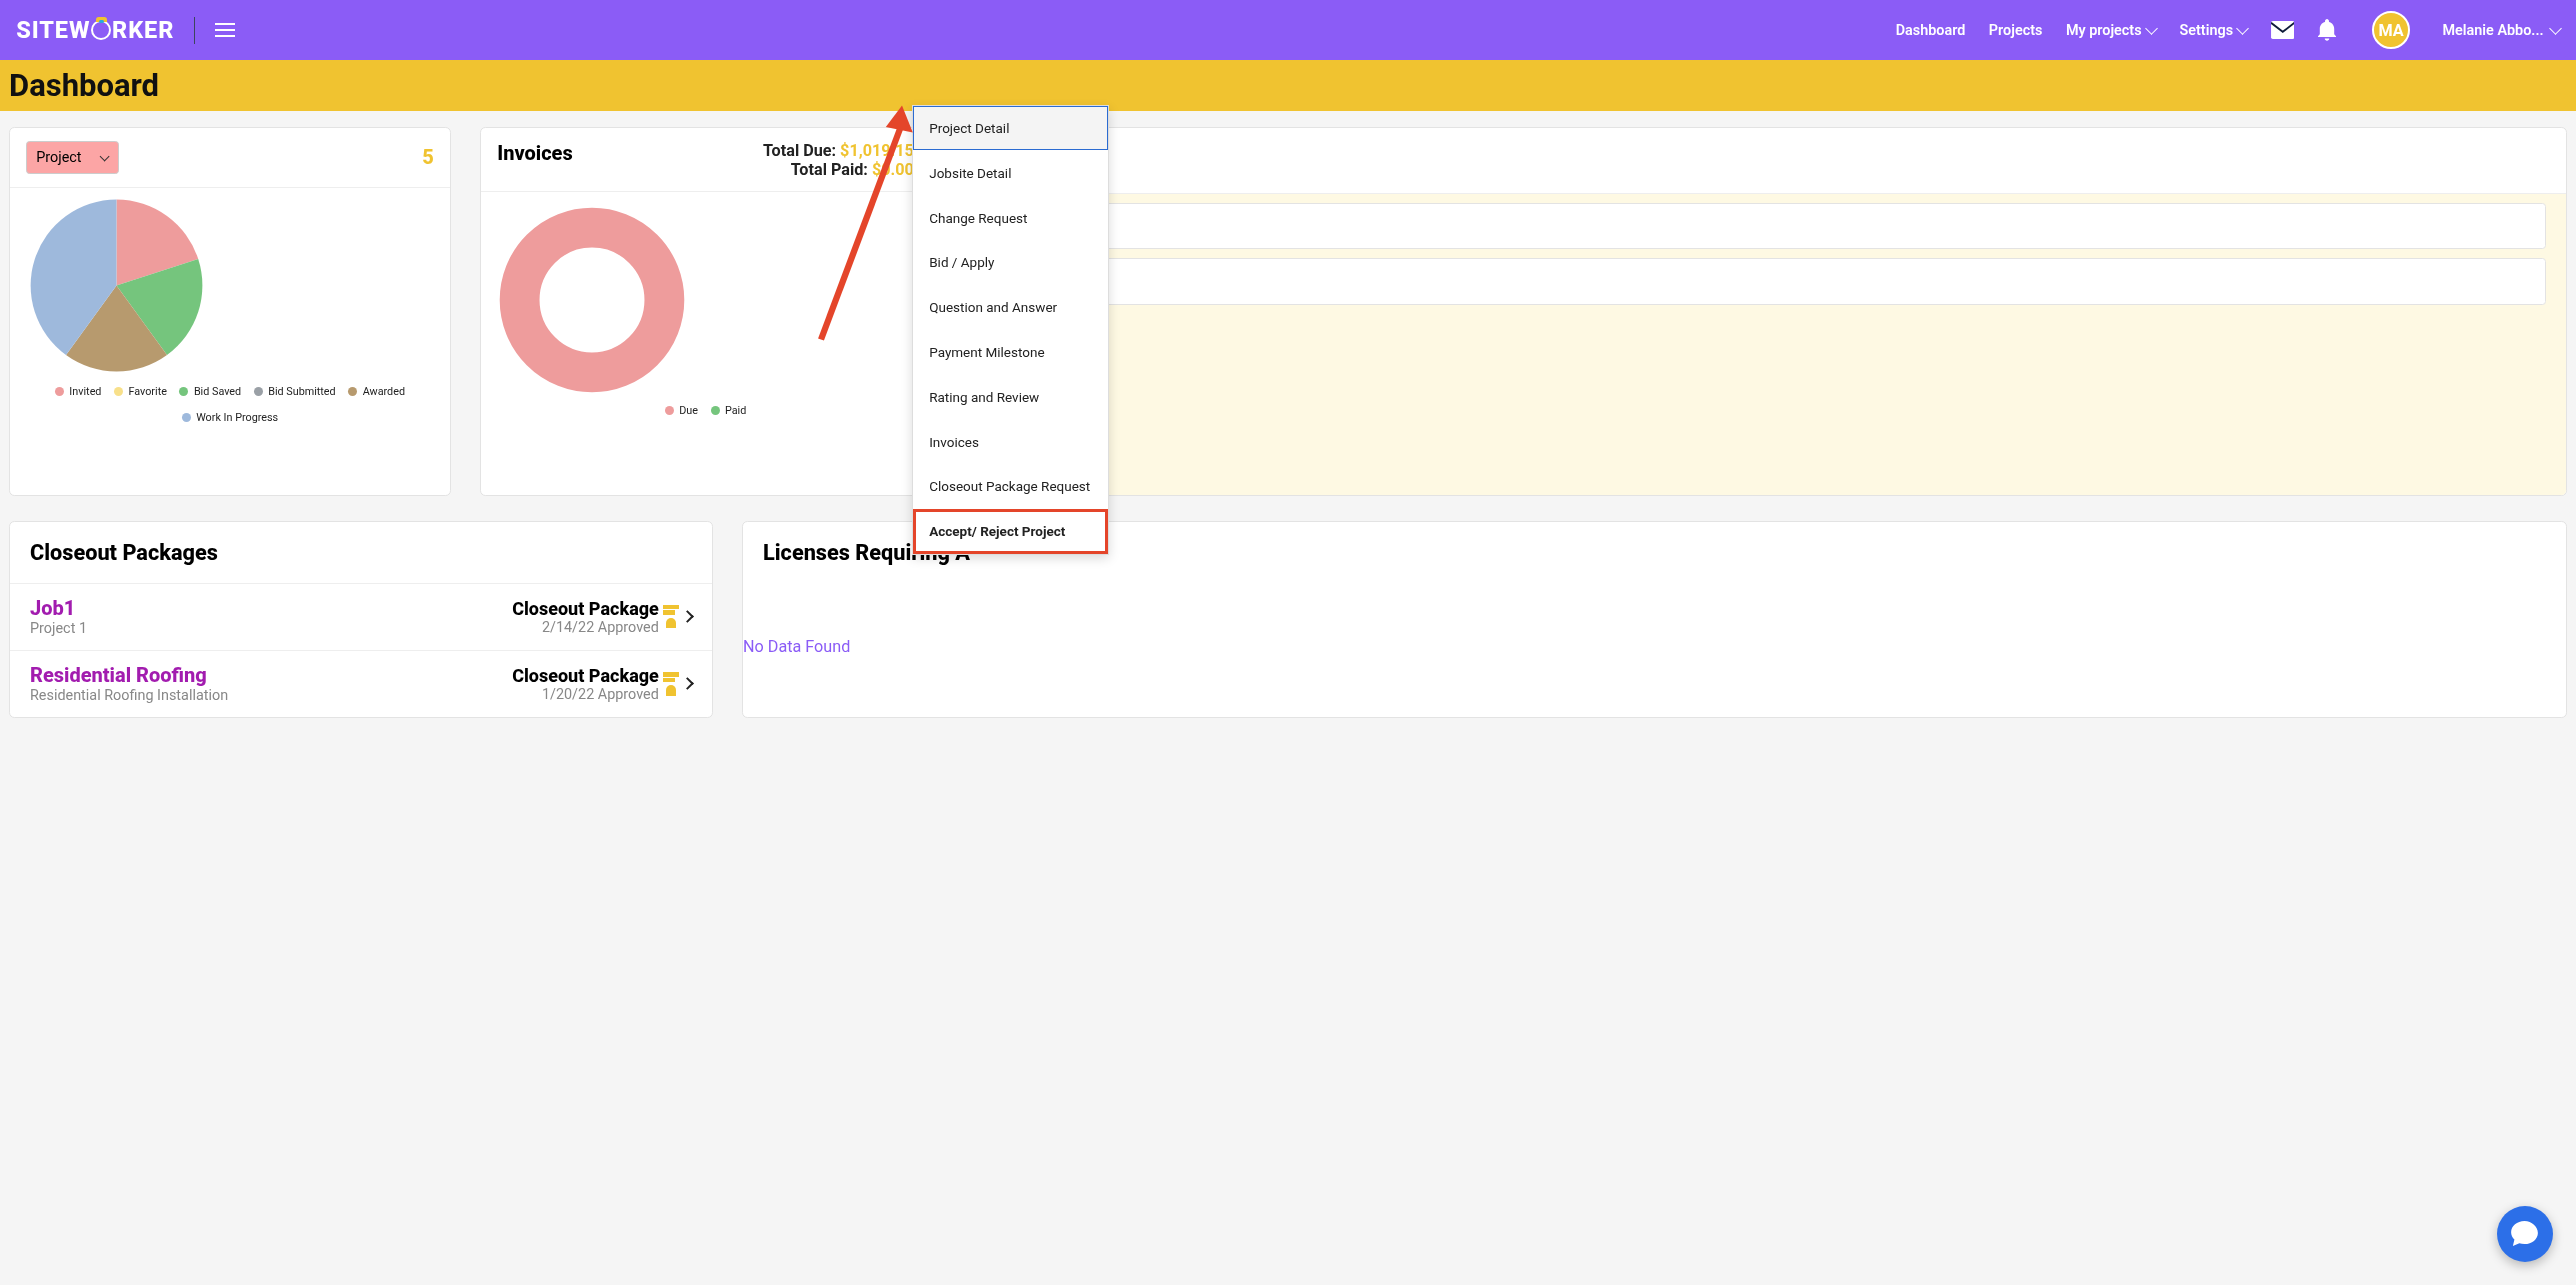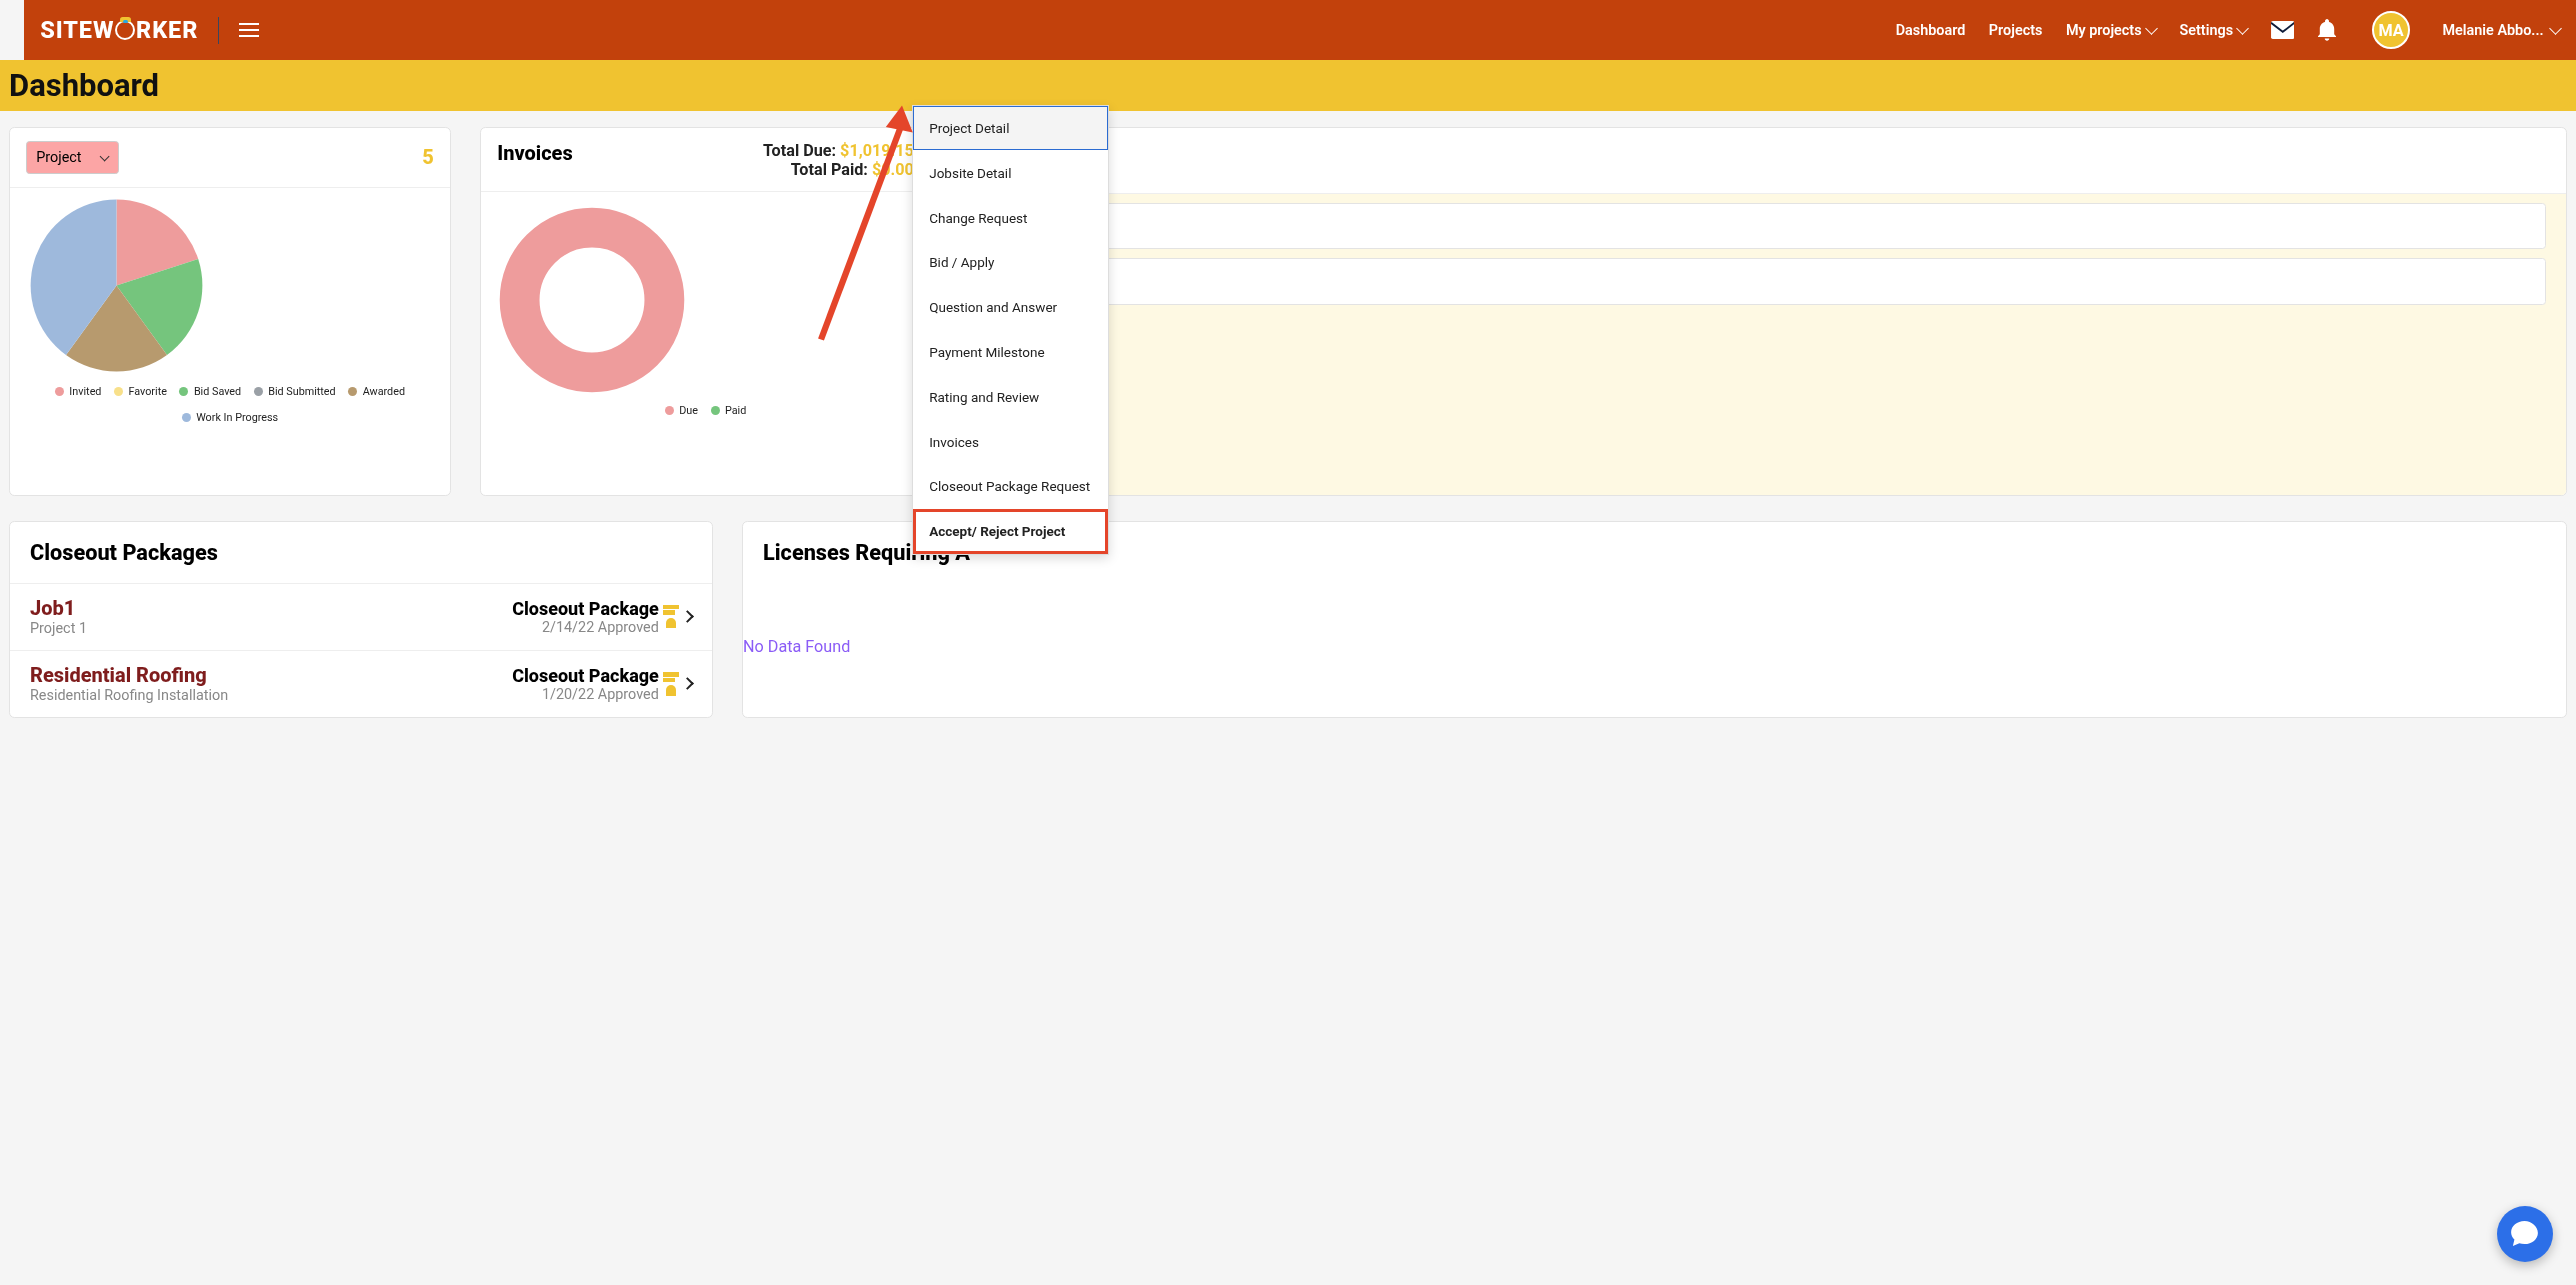--- a/index.html
+++ b/index.html
@@ -1,17 +1,17 @@
 <!DOCTYPE html>
 <html style="font-size:14.4px"><head>
 <meta charset="utf-8">
 <style>
   * { box-sizing: border-box; margin: 0; padding: 0; font-family: -apple-system, BlinkMacSystemFont, "Segoe UI", Roboto, sans-serif; }
   body { background: #f5f5f5; }
-  .topnav { background: #c2410c; height: 60px; display: flex; align-items: center; padding: 0 16.2px; color: #fff; margin-left: 24px; }
+  .topnav { background: #8b5cf6; height: 60px; display: flex; align-items: center; padding: 0 16.2px; color: #fff; }
   .logo { font-size: 23.5px; font-weight: 800; letter-spacing: 0.9px; display:flex; align-items:center;}
   .logo .o { width:20px; height:20px; border:2.7px solid #fff; border-radius:50%; display:inline-flex; align-items:center; justify-content:center; margin:0 0.9px; position:relative;}
   .logo .o::before{content:""; position:absolute; top:-5.4px; width:10.8px; height:5.4px; background:#f0c330; border-radius:2.7px 2.7px 0 0;}
   .logo .o::after{content:""; position:absolute; top:-1.8px; width:5.4px; height:2.7px; background:#2aa9e0; border-radius:1.8px;}
   .vbar { width:0.9px; height:27px; background:#3c455e; margin:0 20px;}
   .burger { cursor:pointer; }
   .burger div{width:20px;height:1.8px;background:#fff;margin:4.5px 0;}
   .navspacer{flex:1;}
   .navlinks{display:flex;align-items:center;gap:23.5px;}
   .navlink{color:#fff;font-size:14.4px;font-weight:600;cursor:pointer;display:flex;align-items:center;gap:5.4px; white-space:nowrap;}
@@ -42,21 +42,21 @@
   .inv-right{margin-left:auto;text-align:right;}
   .inv-right div{font-size:16.2px;font-weight:700;color:#222;}
   .inv-right .amt{color:#f0c330;}
   .donut-wrap{padding:12.6px 16.2px;text-align:center;}
   .todo-head{padding:20px 20px 20px;font-size:21.7px;font-weight:800;border-bottom:0.9px solid #eee;}
   .todo-body{background:#fef9e3;padding:9px 20px 181px;}
   .todo-item{background:#fff;border:0.9px solid #e3e3e3;border-radius:3.6px;padding:12.6px;font-size:16.2px;color:#555;margin-bottom:9px;}
   .row2{display:flex;gap:29px;margin-top:25px;}
   .sec-title{font-size:21.7px;font-weight:800;padding:18px 20px;}
   .pkg{border-top:0.9px solid #eee;padding:12.6px 20px;display:flex;align-items:center;}
-  .pkg-left .t{font-size:20px;font-weight:800;color:#7f1d1d;}
+  .pkg-left .t{font-size:20px;font-weight:800;color:#a21caf;}
   .pkg-left .s{font-size:14.4px;color:#888;}
   .pkg-right{margin-left:auto;text-align:right;display:flex;align-items:center;gap:4px;}
   .pkg-right .txt .t2{font-size:18px;font-weight:800;}
   .pkg-right .txt .s2{font-size:14.4px;color:#888;}
   .arrow-r{width:9px;height:9px;border-right:2.7px solid #222;border-top:2.7px solid #222;transform:rotate(45deg);}
   .nodata{padding:54px 0;font-size:16.2px;color:#8b5cf6;}
   
   .dropdown{position:absolute;top:-6.3px;left:912px;width:197px;background:#fff;border:0.9px solid #ddd;box-shadow:0 3.6px 10.8px rgba(0,0,0,.15);z-index:50;}
   .dropdown .dd{padding:14.4px 16.2px;font-size:13.5px;color:#222;cursor:pointer;}
   .dropdown .dd.active{background:#f4f4f4;outline:1.8px solid #2b6bd1;outline-offset:-1.8px;}

